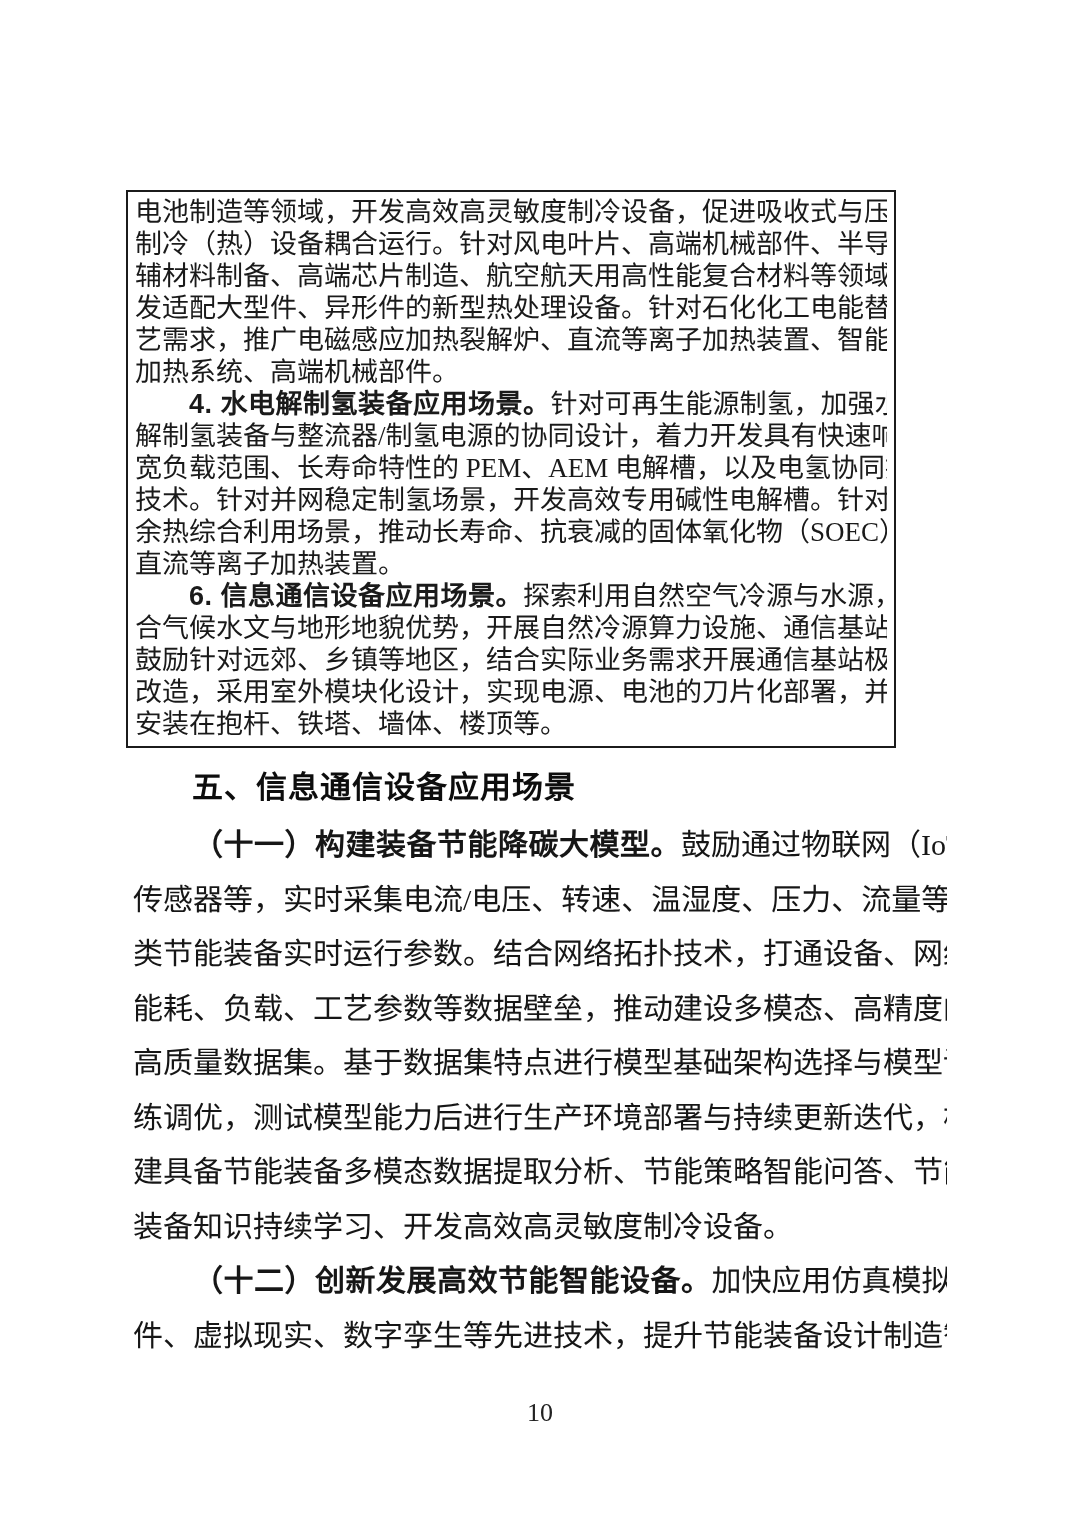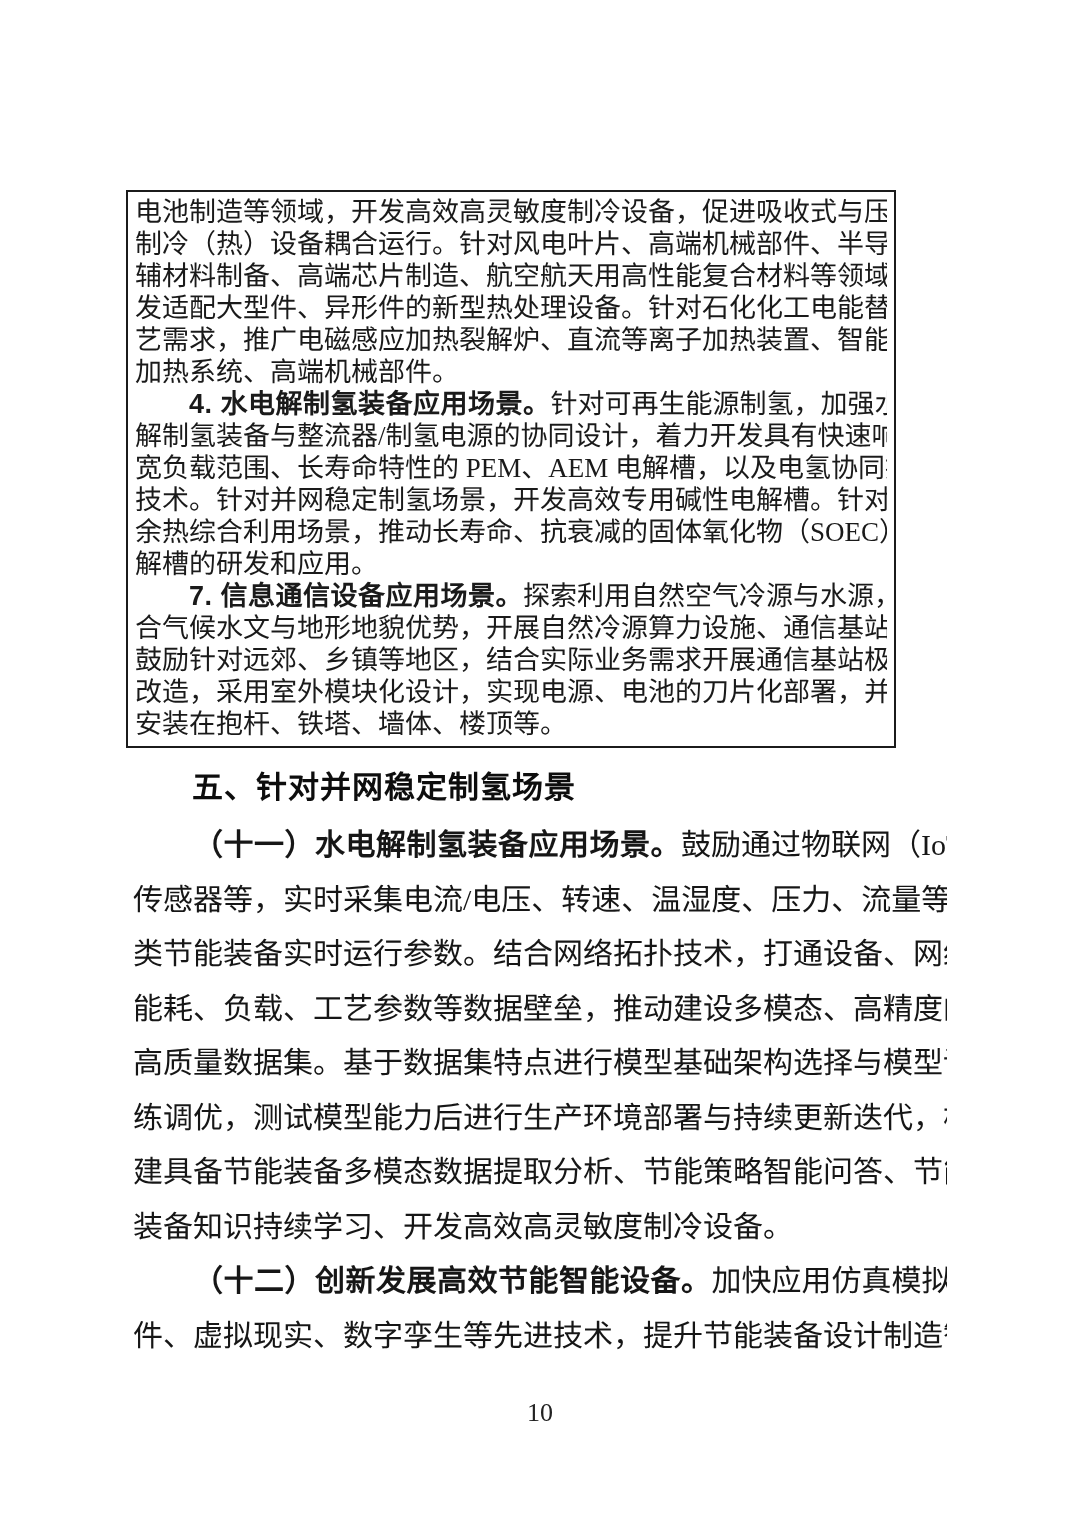--- a/index.html
+++ b/index.html
@@ -112,33 +112,33 @@
       <div class="tline">制冷（热）设备耦合运行。针对风电叶片、高端机械部件、半导体原</div>
       <div class="tline">辅材料制备、高端芯片制造、航空航天用高性能复合材料等领域，开</div>
       <div class="tline">发适配大型件、异形件的新型热处理设备。针对石化化工电能替代工</div>
       <div class="tline">艺需求，推广电磁感应加热裂解炉、直流等离子加热装置、智能电阻</div>
       <div class="tline lastline">加热系统、高端机械部件。</div>
       <div class="tline indented"><span class="lead">4. 水电解制氢装备应用场景。</span>针对可再生能源制氢，加强水电</div>
       <div class="tline">解制氢装备与整流器/制氢电源的协同设计，着力开发具有快速响应、</div>
       <div class="tline">宽负载范围、长寿命特性的 PEM、AEM 电解槽，以及电氢协同控制</div>
       <div class="tline">技术。针对并网稳定制氢场景，开发高效专用碱性电解槽。针对工业</div>
       <div class="tline">余热综合利用场景，推动长寿命、抗衰减的固体氧化物（SOEC）电</div>
-      <div class="tline lastline">解槽的研发和应用。</div>
-      <div class="tline indented"><span class="lead">7. 信息通信设备应用场景。</span>探索利用自然空气冷源与水源，结</div>
+      <div class="tline lastline">直流等离子加热装置。</div>
+      <div class="tline indented"><span class="lead">6. 信息通信设备应用场景。</span>探索利用自然空气冷源与水源，结</div>
       <div class="tline">合气候水文与地形地貌优势，开展自然冷源算力设施、通信基站建设。</div>
       <div class="tline">鼓励针对远郊、乡镇等地区，结合实际业务需求开展通信基站极简化</div>
       <div class="tline">改造，采用室外模块化设计，实现电源、电池的刀片化部署，并灵活</div>
       <div class="tline lastline">安装在抱杆、铁塔、墙体、楼顶等。</div>
     </div>
 
-  <div class="heading">五、针对并网稳定制氢场景</div>
+  <div class="heading">五、信息通信设备应用场景</div>
 
   <div class="bodytext">
     <div>
-        <div class="tline indented"><span class="lead">（十一）水电解制氢装备应用场景。</span>鼓励通过物联网（IoT）</div>
+        <div class="tline indented"><span class="lead">（十一）构建装备节能降碳大模型。</span>鼓励通过物联网（IoT）</div>
         <div class="tline">传感器等，实时采集电流/电压、转速、温湿度、压力、流量等各</div>
         <div class="tline">类节能装备实时运行参数。结合网络拓扑技术，打通设备、网络、</div>
         <div class="tline">能耗、负载、工艺参数等数据壁垒，推动建设多模态、高精度的</div>
         <div class="tline">高质量数据集。基于数据集特点进行模型基础架构选择与模型训</div>
         <div class="tline">练调优，测试模型能力后进行生产环境部署与持续更新迭代，构</div>
         <div class="tline">建具备节能装备多模态数据提取分析、节能策略智能问答、节能</div>
         <div class="tline lastline">装备知识持续学习、开发高效高灵敏度制冷设备。</div>
       </div>
     <div>
         <div class="tline indented"><span class="lead">（十二）创新发展高效节能智能设备。</span>加快应用仿真模拟软</div>

